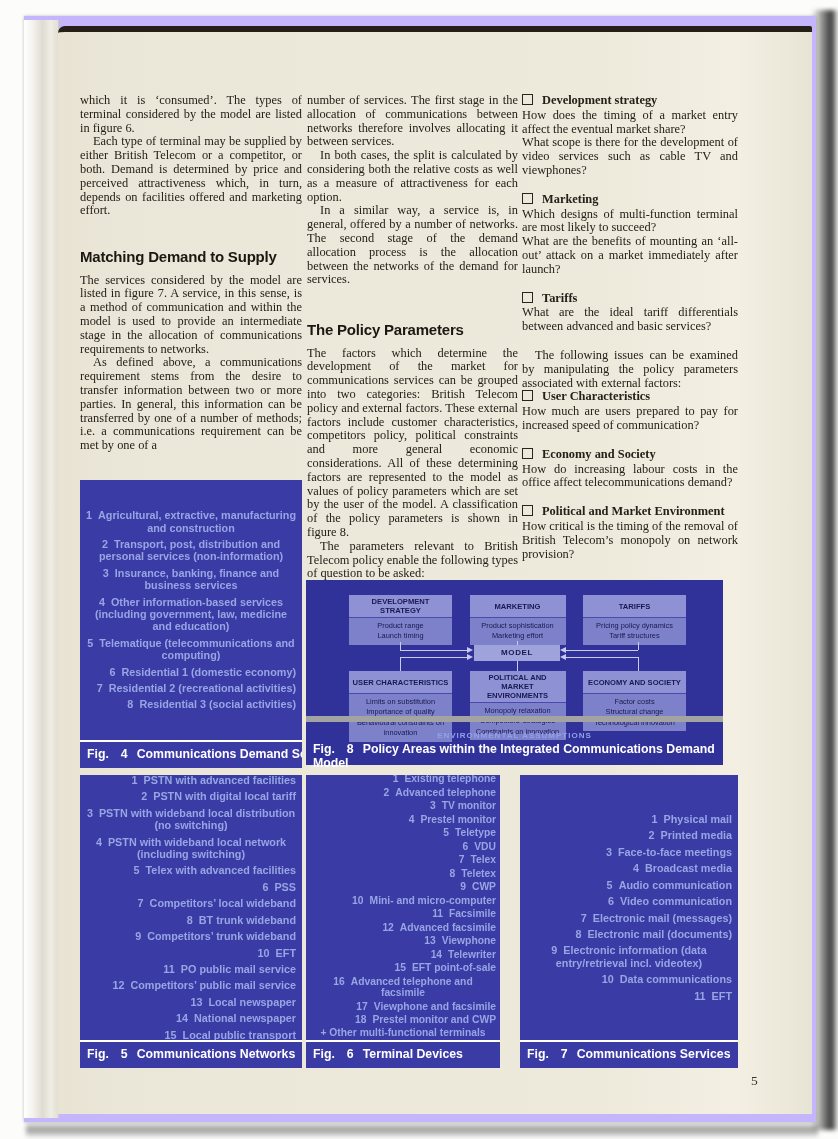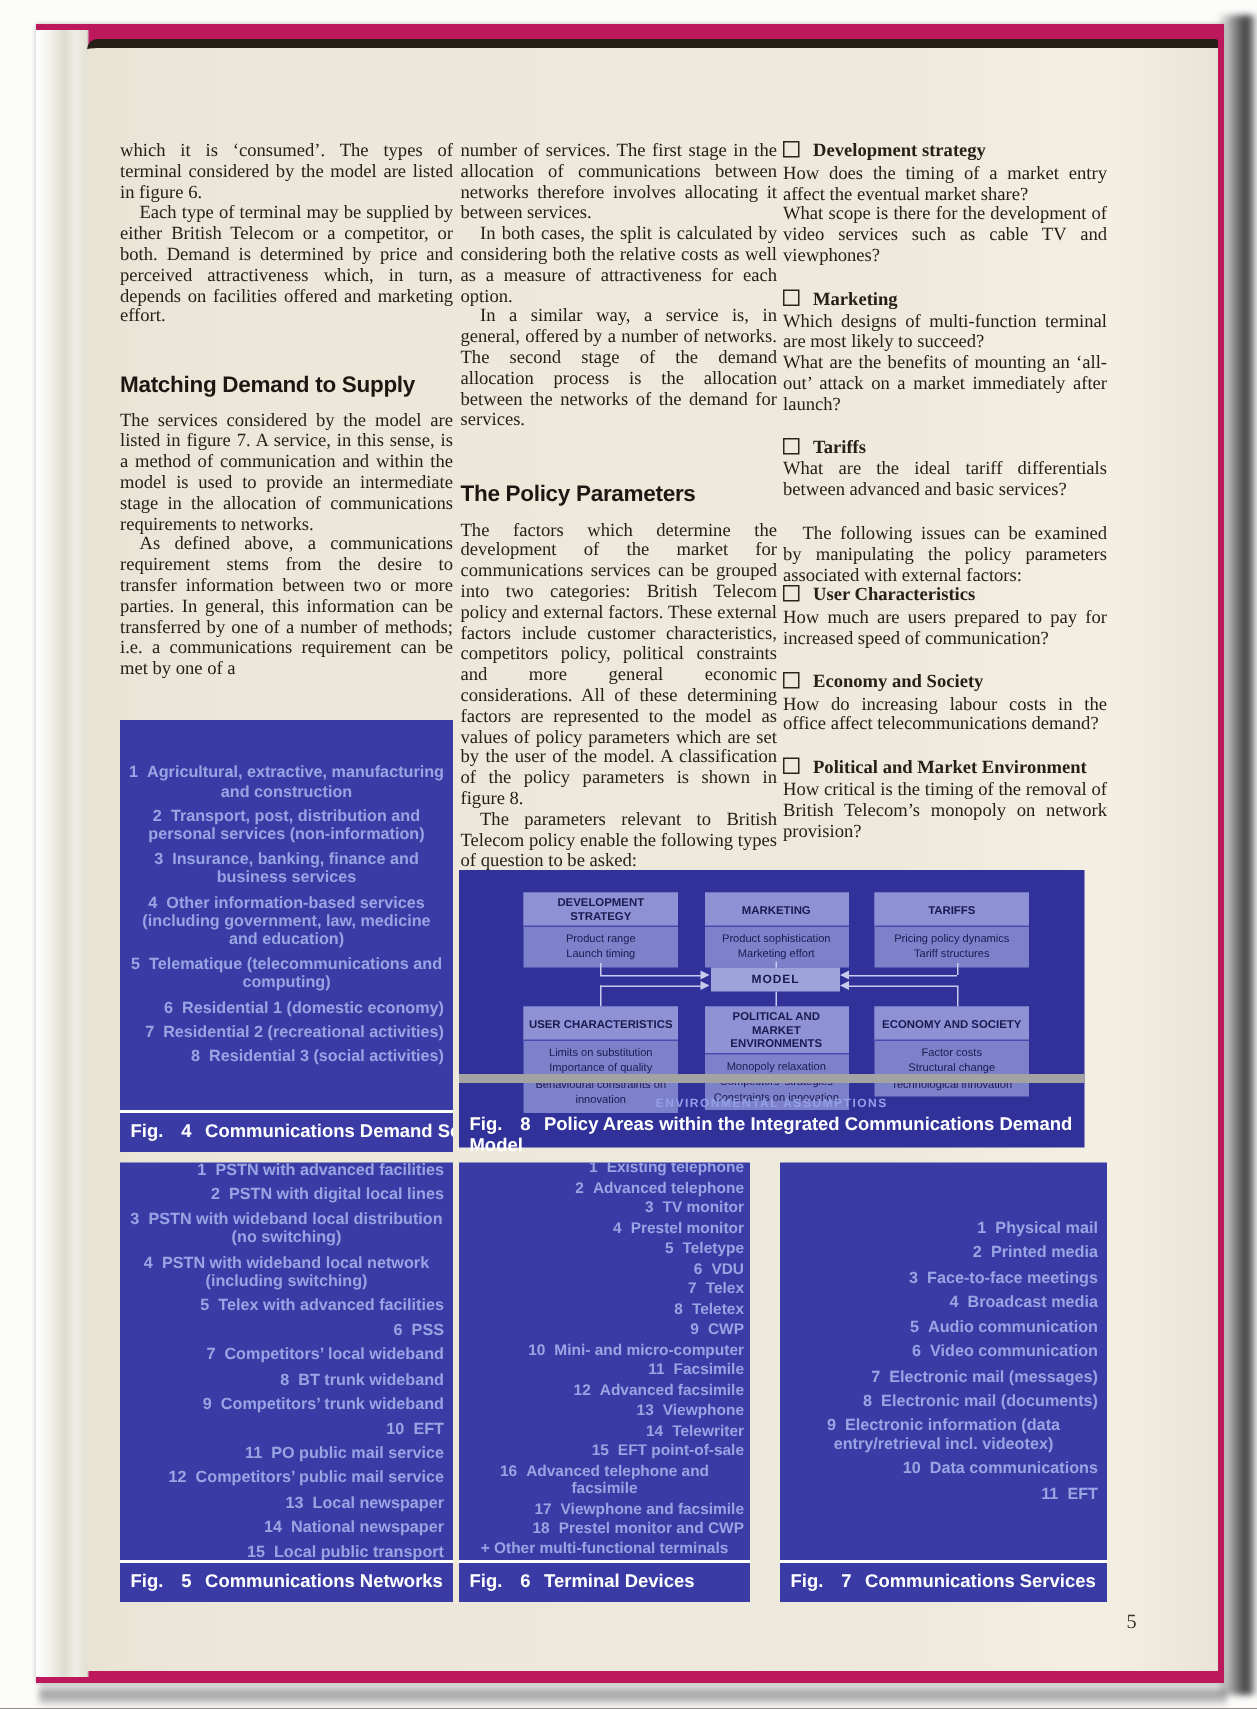--- a/index.html
+++ b/index.html
@@ -9,21 +9,21 @@
     font-family:"Liberation Serif", serif;
   }
   
   .shadow-right{position:absolute;top:10px;right:0;width:26px;height:1120px;
     background:linear-gradient(90deg, rgba(0,0,0,0) 0%, rgba(30,30,30,.55) 45%, rgba(10,10,10,.8) 75%, rgba(150,150,150,.25) 100%);
     filter:blur(2px);}
   .shadow-bottom{position:absolute;left:26px;bottom:2px;width:792px;height:16px;
     background:linear-gradient(180deg, rgba(0,0,0,0) 0%, rgba(40,40,40,.45) 55%, rgba(160,160,160,.2) 100%);
     filter:blur(2px);}
   .sheet{position:absolute;left:24px;top:16px;width:792px;height:1106px;
-    background:#be185d;box-shadow:0 0 3px rgba(0,0,0,.25);}
+    background:#c4b5fd;box-shadow:0 0 3px rgba(0,0,0,.25);}
   .page-edges{position:absolute;left:0;top:4px;bottom:4px;width:34px;
     background:linear-gradient(90deg,#ffffff 0%,#f4f3ee 25%,#dedbd1 55%,#efede5 78%,#e2dfd3 100%);
     border-right:1px solid #cfccc1;}
   .paper{position:absolute;left:34px;top:10px;right:4px;bottom:8px;
     background:linear-gradient(90deg,#e8e3d3 0%,#ebe7d8 8%,#edeadc 72%,#f3f0e3 90%,#e8e4d5 100%);
     border-top:6px solid #251f17;border-radius:7px 2px 0 0;box-sizing:border-box;}
   
   .col{position:absolute;color:#262019;font-size:12.4px;line-height:13.8px;text-align:justify;}
   .col p{margin:0;}
   .indent{text-indent:13px;}
@@ -163,21 +163,21 @@
           <div class="fig-item"><span class="fi-n">8</span><span>Residential 3 (social activities)</span></div>
         </div>
       <div class="fig-caption"><span class="cap-fig">Fig.</span><span class="cap-num">4</span><span>Communications Demand Sectors</span></div>
     </div>
 
     <div id="fig5" class="fig-panel" style="left:22px;top:743px;width:222px;height:293px;">
       <div class="fig-body">
 
           <div class="fig-item"><span class="fi-n">1</span><span>PSTN with advanced facilities</span></div>
 
-          <div class="fig-item"><span class="fi-n">2</span><span>PSTN with digital local lines</span></div>
+          <div class="fig-item"><span class="fi-n">2</span><span>PSTN with digital local tariff</span></div>
 
           <div class="fig-item"><span class="fi-n">3</span><span>PSTN with wideband local distribution (no switching)</span></div>
 
           <div class="fig-item"><span class="fi-n">4</span><span>PSTN with wideband local network (including switching)</span></div>
 
           <div class="fig-item"><span class="fi-n">5</span><span>Telex with advanced facilities</span></div>
 
           <div class="fig-item"><span class="fi-n">6</span><span>PSS</span></div>
 
           <div class="fig-item"><span class="fi-n">7</span><span>Competitors’ local wideband</span></div>

